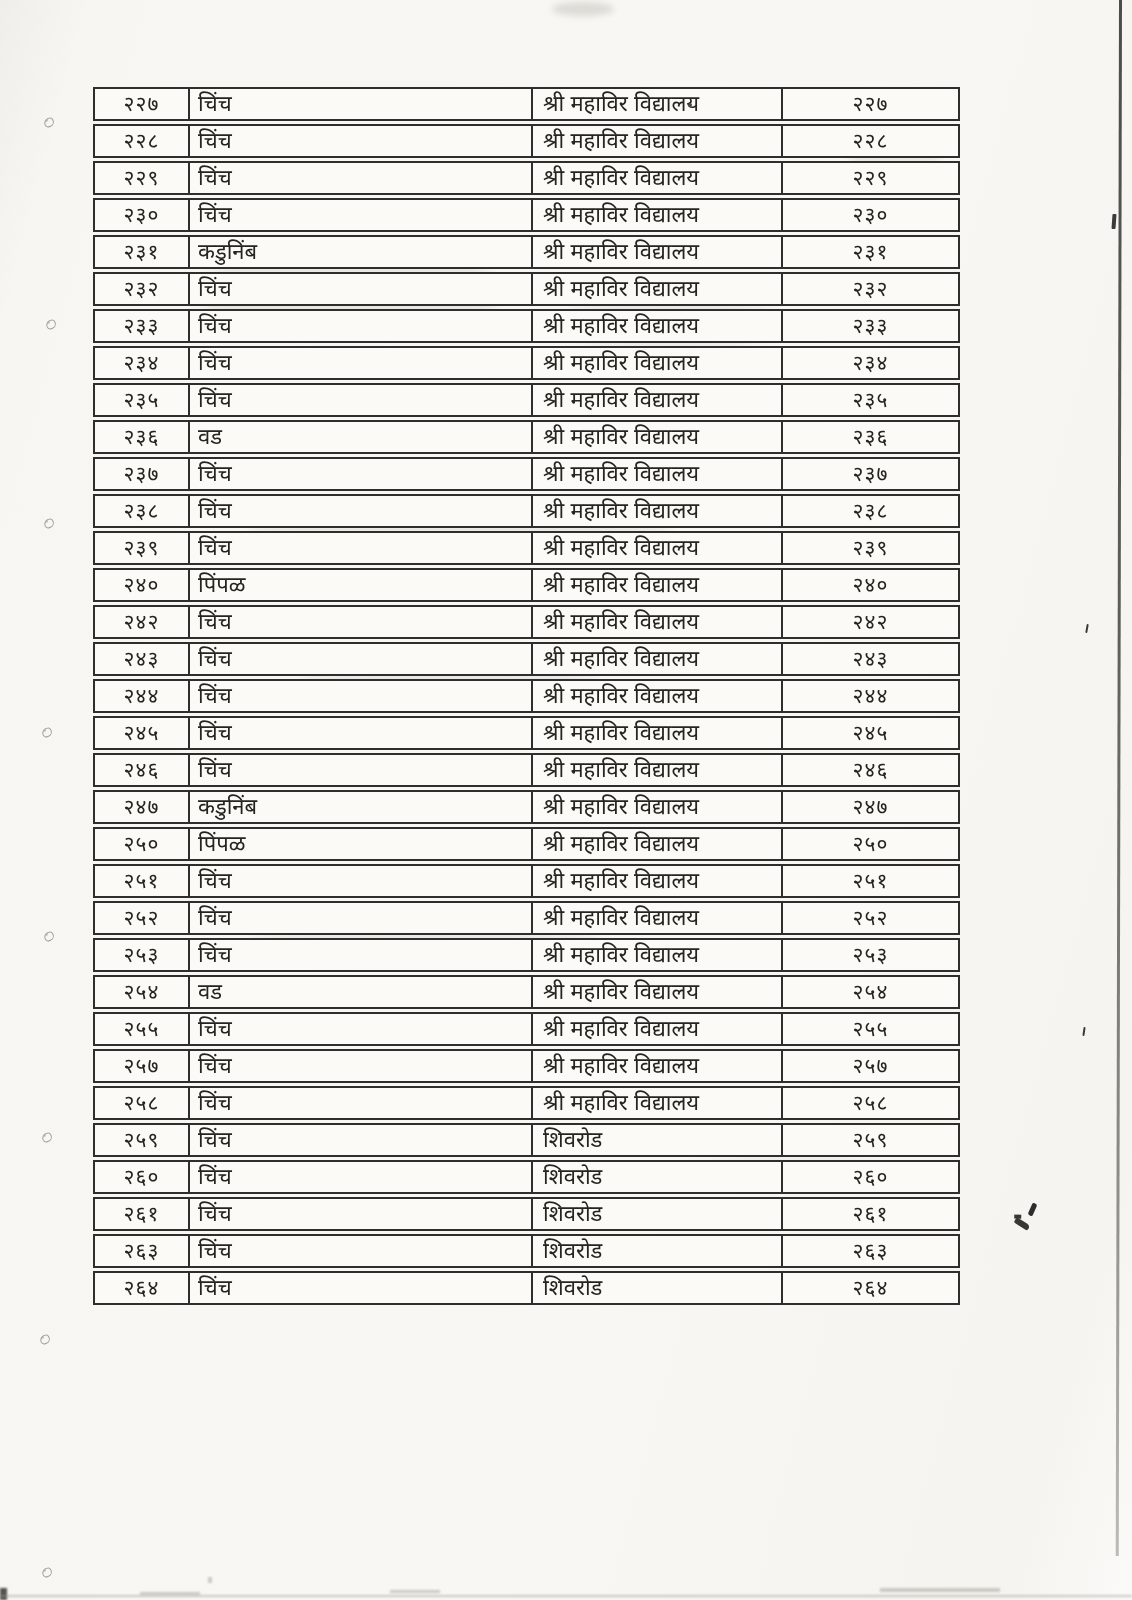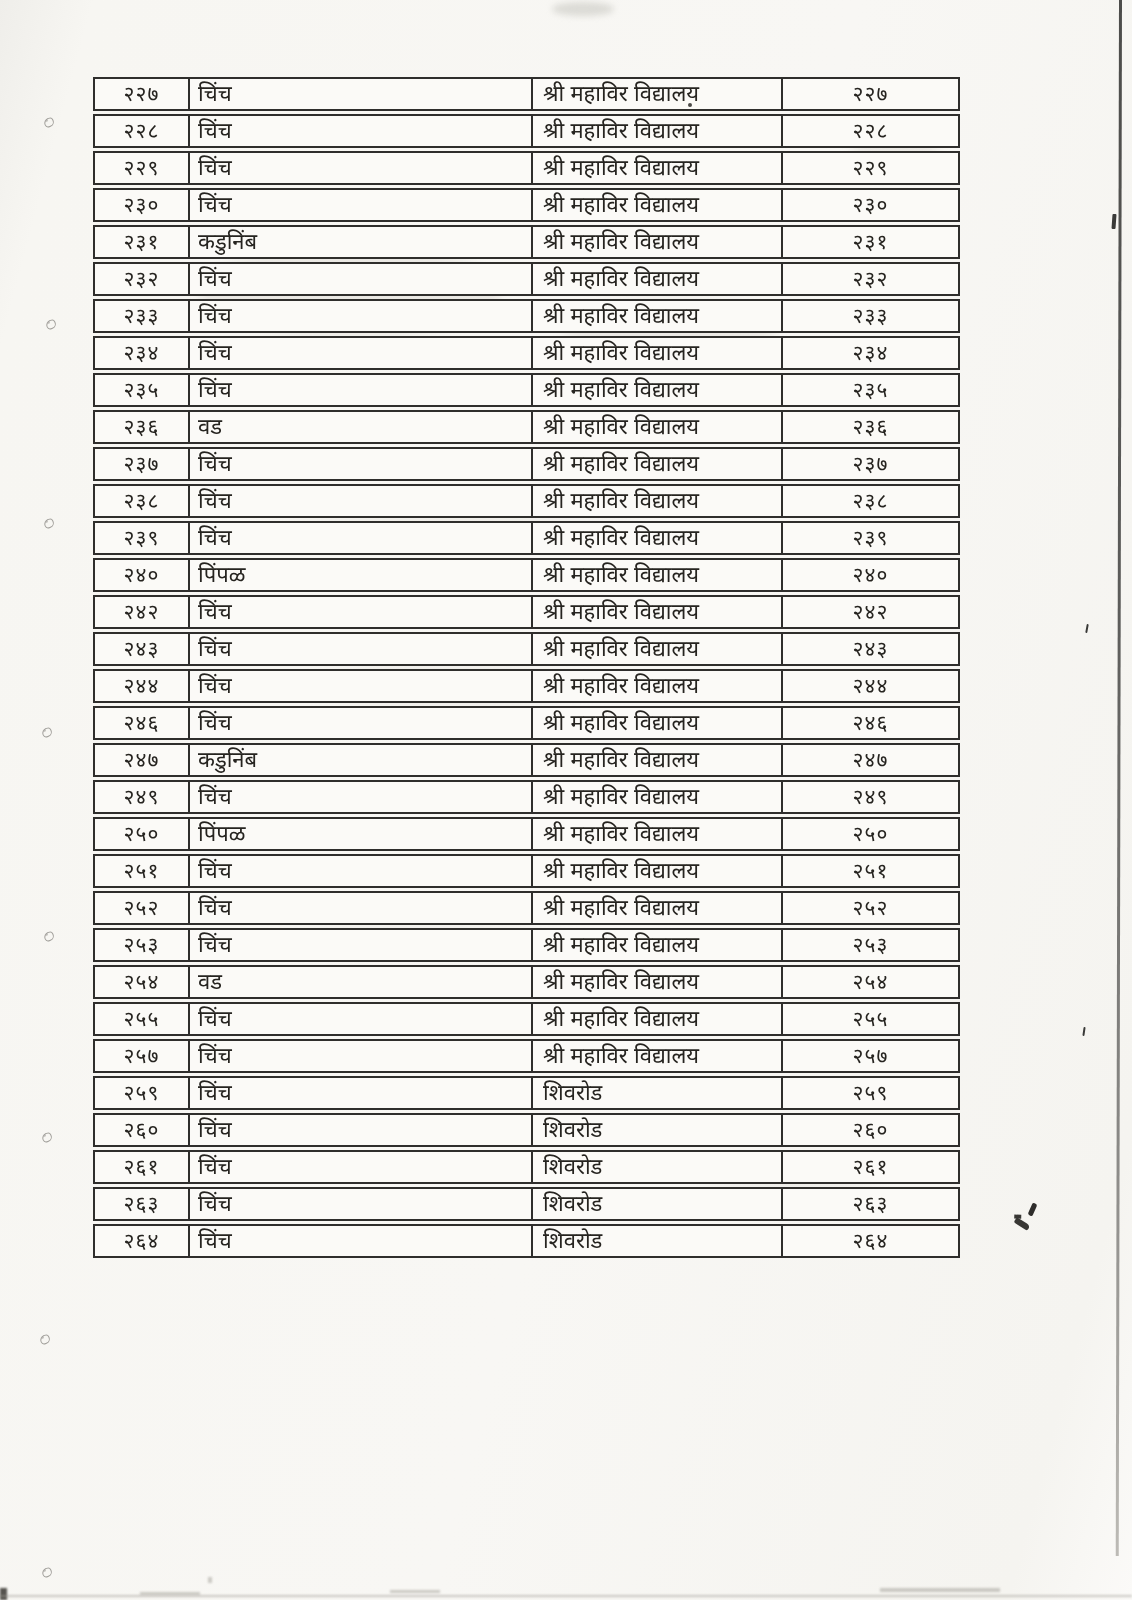--- a/index.html
+++ b/index.html
@@ -3,21 +3,21 @@
 <meta charset="utf-8">
 <style>
   html,body{margin:0;padding:0;}
   body{
     width:1132px;height:1600px;position:relative;overflow:hidden;
     background:linear-gradient(105deg,#efeeea 0%,#f7f6f2 6%,#f8f7f4 55%,#f5f4f0 92%,#fbfaf8 100%);
     font-family:"Liberation Sans", sans-serif;
   }
   
   .sheet-table{
-    position:absolute;left:93px;top:74px;
+    position:absolute;left:93px;top:84px;
     border-collapse:separate;border-spacing:0 3px;
     table-layout:fixed;width:867px;
   }
   .sheet-table td{
     height:30px;line-height:30px;padding:0;
     background:#fbfaf7;
     border-top:2px solid #2f2e2c;
     border-bottom:2px solid #2f2e2c;
     border-left:2px solid #2f2e2c;
     color:#262420;font-weight:500;
@@ -165,38 +165,38 @@
         <td class="c-text c-loc">श्री महाविर विद्यालय</td>
         <td class="c-num">२४३</td>
       </tr>
       <tr>
         <td class="c-num">२४४</td>
         <td class="c-text">चिंच</td>
         <td class="c-text c-loc">श्री महाविर विद्यालय</td>
         <td class="c-num">२४४</td>
       </tr>
       <tr>
+        <td class="c-num">२४५</td>
+        <td class="c-text">चिंच</td>
+        <td class="c-text c-loc">श्री महाविर विद्यालय</td>
+        <td class="c-num">२४५</td>
+      </tr>
+      <tr>
         <td class="c-num">२४६</td>
         <td class="c-text">चिंच</td>
         <td class="c-text c-loc">श्री महाविर विद्यालय</td>
         <td class="c-num">२४६</td>
       </tr>
       <tr>
         <td class="c-num">२४७</td>
         <td class="c-text">कडुनिंब</td>
         <td class="c-text c-loc">श्री महाविर विद्यालय</td>
         <td class="c-num">२४७</td>
       </tr>
       <tr>
-        <td class="c-num">२४९</td>
-        <td class="c-text">चिंच</td>
-        <td class="c-text c-loc">श्री महाविर विद्यालय</td>
-        <td class="c-num">२४९</td>
-      </tr>
-      <tr>
         <td class="c-num">२५०</td>
         <td class="c-text">पिंपळ</td>
         <td class="c-text c-loc">श्री महाविर विद्यालय</td>
         <td class="c-num">२५०</td>
       </tr>
       <tr>
         <td class="c-num">२५१</td>
         <td class="c-text">चिंच</td>
         <td class="c-text c-loc">श्री महाविर विद्यालय</td>
         <td class="c-num">२५१</td>
@@ -223,20 +223,26 @@
         <td class="c-num">२५५</td>
         <td class="c-text">चिंच</td>
         <td class="c-text c-loc">श्री महाविर विद्यालय</td>
         <td class="c-num">२५५</td>
       </tr>
       <tr>
         <td class="c-num">२५७</td>
         <td class="c-text">चिंच</td>
         <td class="c-text c-loc">श्री महाविर विद्यालय</td>
         <td class="c-num">२५७</td>
+      </tr>
+      <tr>
+        <td class="c-num">२५८</td>
+        <td class="c-text">चिंच</td>
+        <td class="c-text c-loc">श्री महाविर विद्यालय</td>
+        <td class="c-num">२५८</td>
       </tr>
       <tr>
         <td class="c-num">२५९</td>
         <td class="c-text">चिंच</td>
         <td class="c-text c-loc">शिवरोड</td>
         <td class="c-num">२५९</td>
       </tr>
       <tr>
         <td class="c-num">२६०</td>
         <td class="c-text">चिंच</td>

